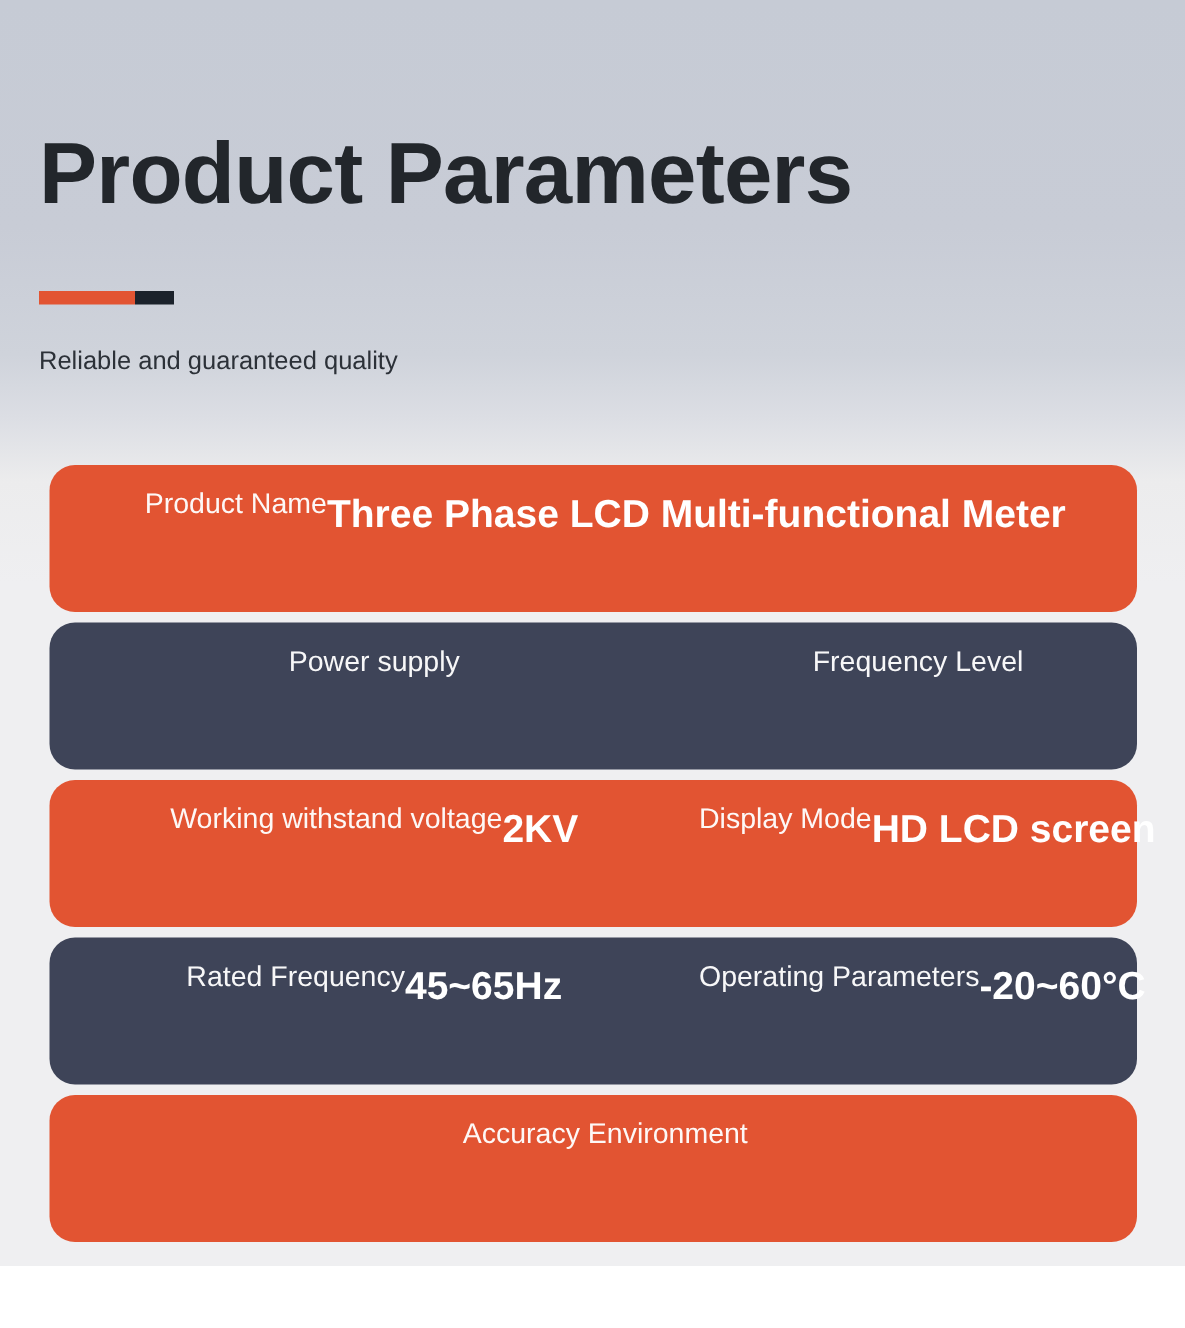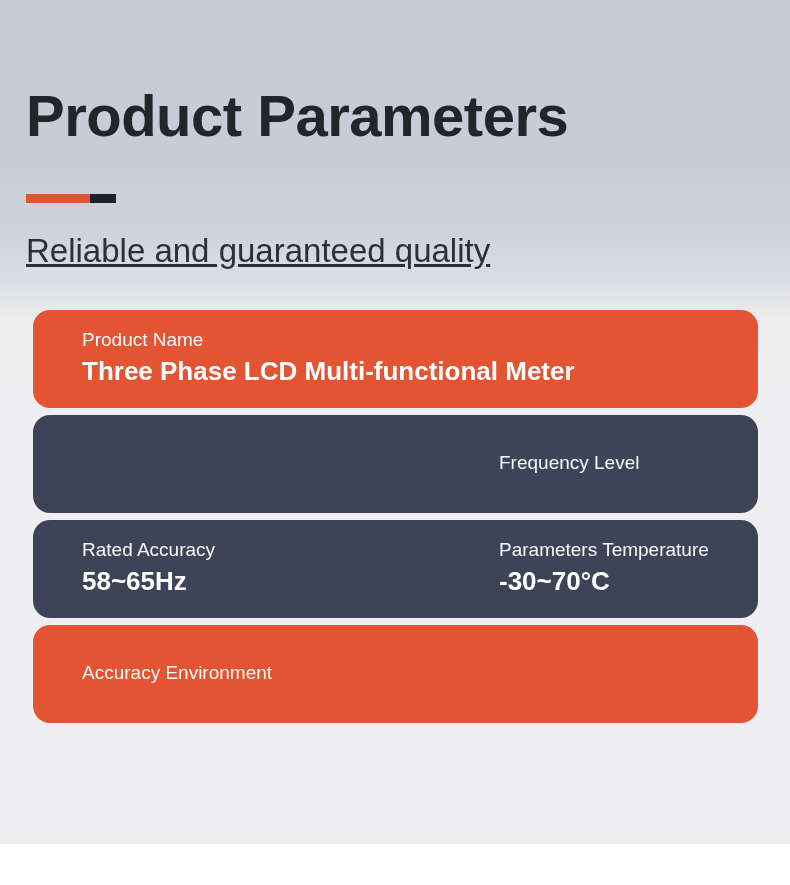--- a/index.html
+++ b/index.html
@@ -63,26 +63,25 @@
   .accent-bar .seg-secondary {
     flex: 0 0 26px;
     background: #1b222b;
   }
 
   .subtitle {
     position: absolute;
     left: 26px;
     top: 231px;
     margin: 0;
-    font-size: 33px;
+    font-size: 17px;
     line-height: 1.2;
     font-weight: 400;
     color: #2c3138;
     white-space: nowrap;
-    text-decoration: underline;
   }
 
   
   .spec-list {
     position: absolute;
     left: 33px;
     top: 310px;
     width: 725px;
     display: flex;
     flex-direction: column;
@@ -100,23 +99,22 @@
   .spec-card.theme-primary {
     background: #e25432;
   }
   .spec-card.theme-dark {
     background: #3e4458;
   }
 
   .spec-col {
     box-sizing: border-box;
     display: flex;
-    flex-direction: column;
     justify-content: center;
-    padding-left: 49px;
+    padding-left: 16px;
   }
   .spec-col.col-left {
     flex: 0 0 417px;
     max-width: 417px;
   }
   .spec-col.col-right {
     flex: 1 1 auto;
   }
   .spec-card.single .spec-col.col-left {
     flex: 1 1 auto;
@@ -159,33 +157,44 @@
 
   <div class="spec-list">
       <div class="spec-card theme-primary single">
         <div class="spec-col col-left">
           <div class="spec-label">Product Name</div>
           <div class="spec-value">Three Phase LCD Multi-functional Meter</div>
         </div>
       </div>
       <div class="spec-card theme-dark">
         <div class="spec-col col-left">
+          <div class="spec-label">Power supply</div>
         </div>
         <div class="spec-col col-right">
           <div class="spec-label">Frequency Level</div>
         </div>
       </div>
+      <div class="spec-card theme-primary">
+        <div class="spec-col col-left">
+          <div class="spec-label">Working withstand voltage</div>
+          <div class="spec-value">2KV</div>
+        </div>
+        <div class="spec-col col-right">
+          <div class="spec-label">Display Mode</div>
+          <div class="spec-value">HD LCD screen</div>
+        </div>
+      </div>
       <div class="spec-card theme-dark">
         <div class="spec-col col-left">
-          <div class="spec-label">Rated Accuracy</div>
-          <div class="spec-value">58~65Hz</div>
+          <div class="spec-label">Rated Frequency</div>
+          <div class="spec-value">45~65Hz</div>
         </div>
         <div class="spec-col col-right">
-          <div class="spec-label">Parameters Temperature</div>
-          <div class="spec-value">-30~70°C</div>
+          <div class="spec-label">Operating Parameters</div>
+          <div class="spec-value">-20~60°C</div>
         </div>
       </div>
       <div class="spec-card theme-primary single">
         <div class="spec-col col-left">
           <div class="spec-label">Accuracy Environment</div>
         </div>
       </div>
     </div>
 
 </div>

